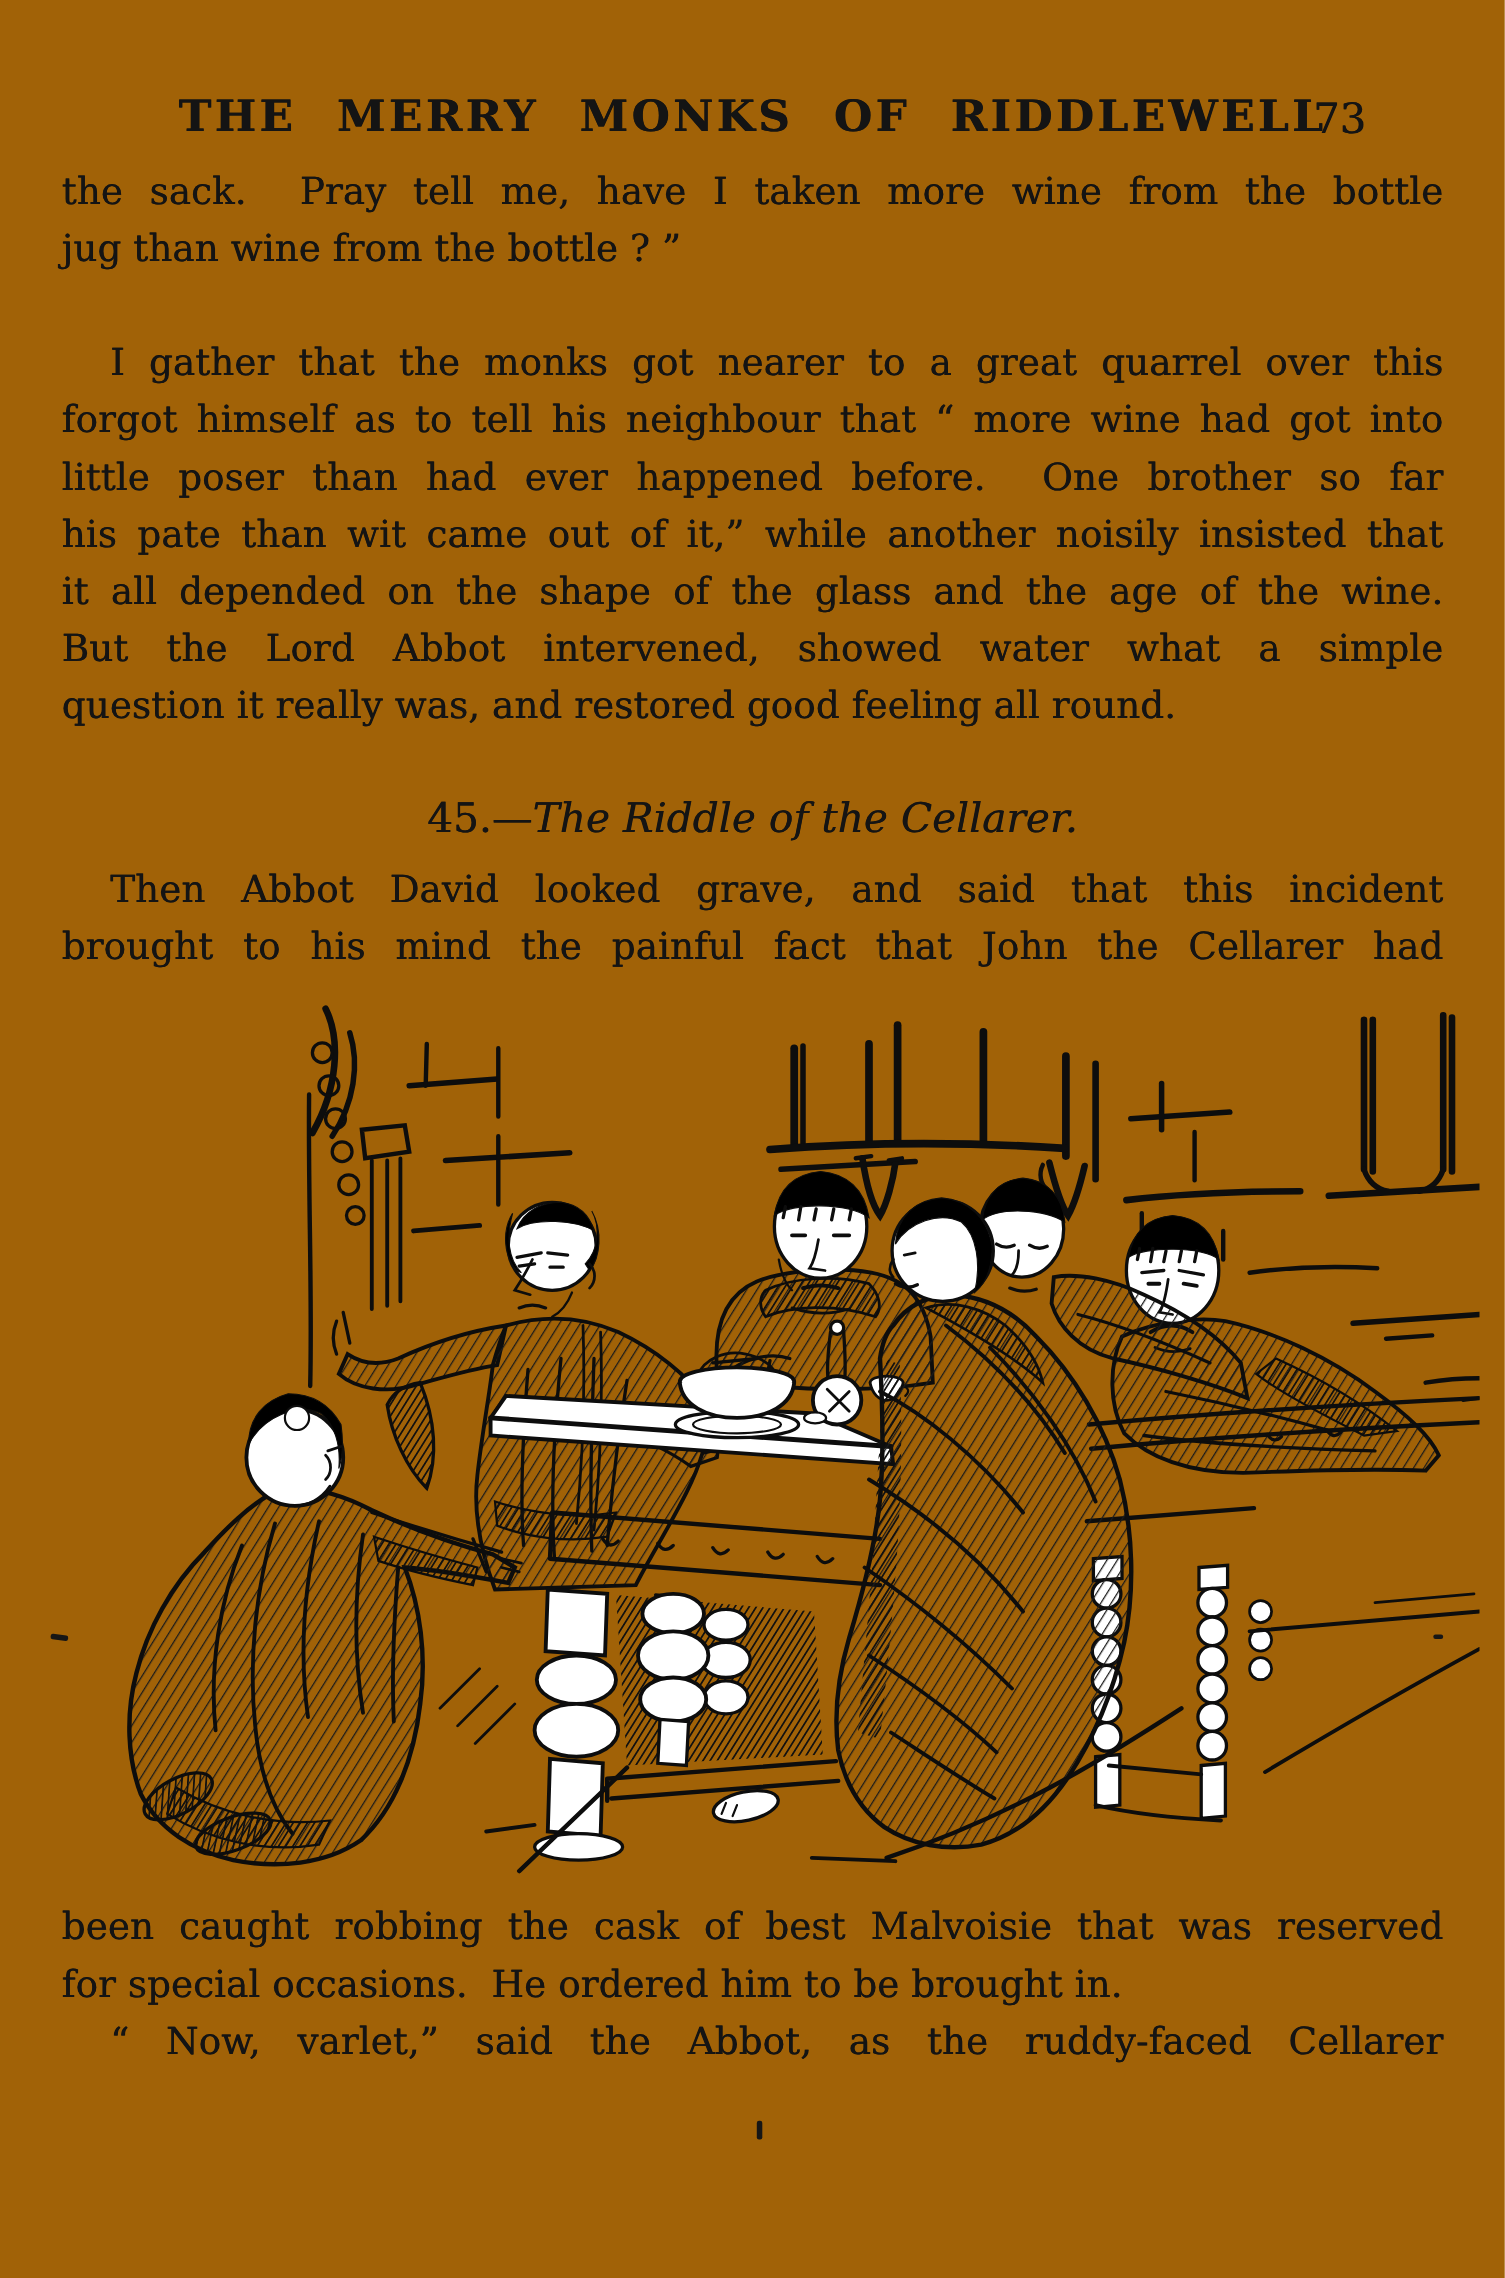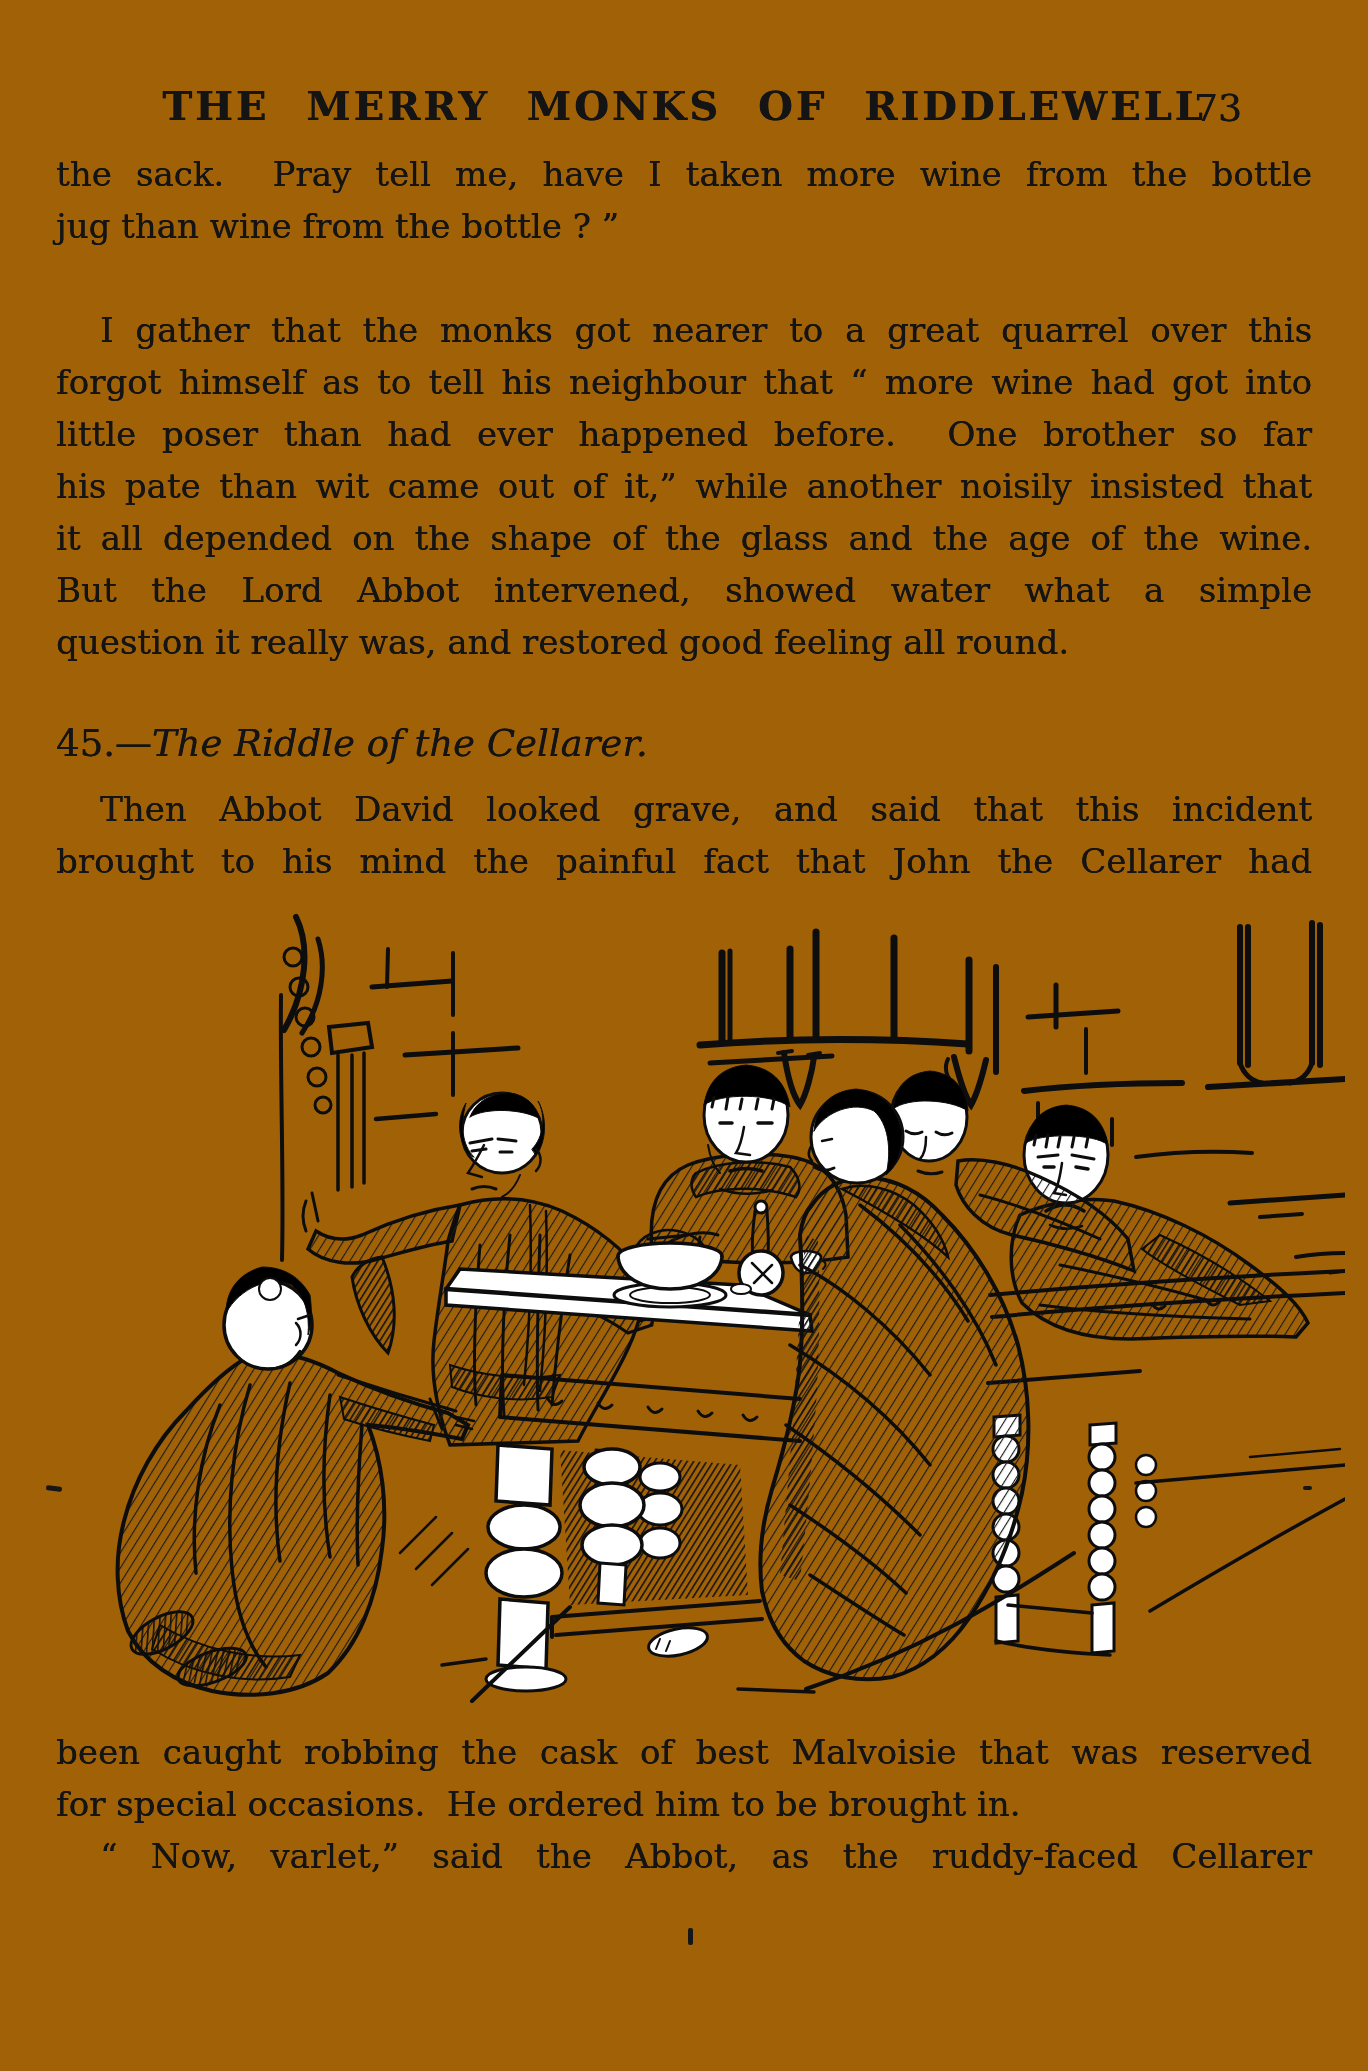--- a/index.html
+++ b/index.html
@@ -20,21 +20,21 @@
     position:absolute;top:4px;right:70px;font-size:38px;font-weight:normal;
     text-shadow:.4px 0 0 currentColor;
   }
   
   .txt{position:absolute;left:56px;width:1256px;font-size:34px;line-height:52px;}
   .ln{white-space:pre-wrap;text-shadow:.35px 0 0 currentColor;}
   .j{text-align:justify;text-align-last:justify;}
   .ind{text-indent:44px;}
   .p1{top:148px;} .p2{top:304px;} .p3{top:783px;} .p4{top:1726px;}
   .heading{
-    position:absolute;top:720px;left:56px;width:1256px;
+    position:absolute;top:720px;left:56px;width:1256px;text-align:center;
     font-size:37px;line-height:48px;text-shadow:.35px 0 0 currentColor;
   }
   .heading .it{font-style:italic;}
   
   .fig{position:absolute;left:100px;top:905px;width:1245px;height:800px;}
   .fig svg{display:block;width:100%;height:100%;}
   
   .art{position:absolute;background:#161616;border-radius:2px;}
   .art-tick{left:688px;top:1928px;width:5px;height:17px;}
   .art-dash-l{left:46px;top:1486px;width:16px;height:5px;transform:rotate(8deg);}

